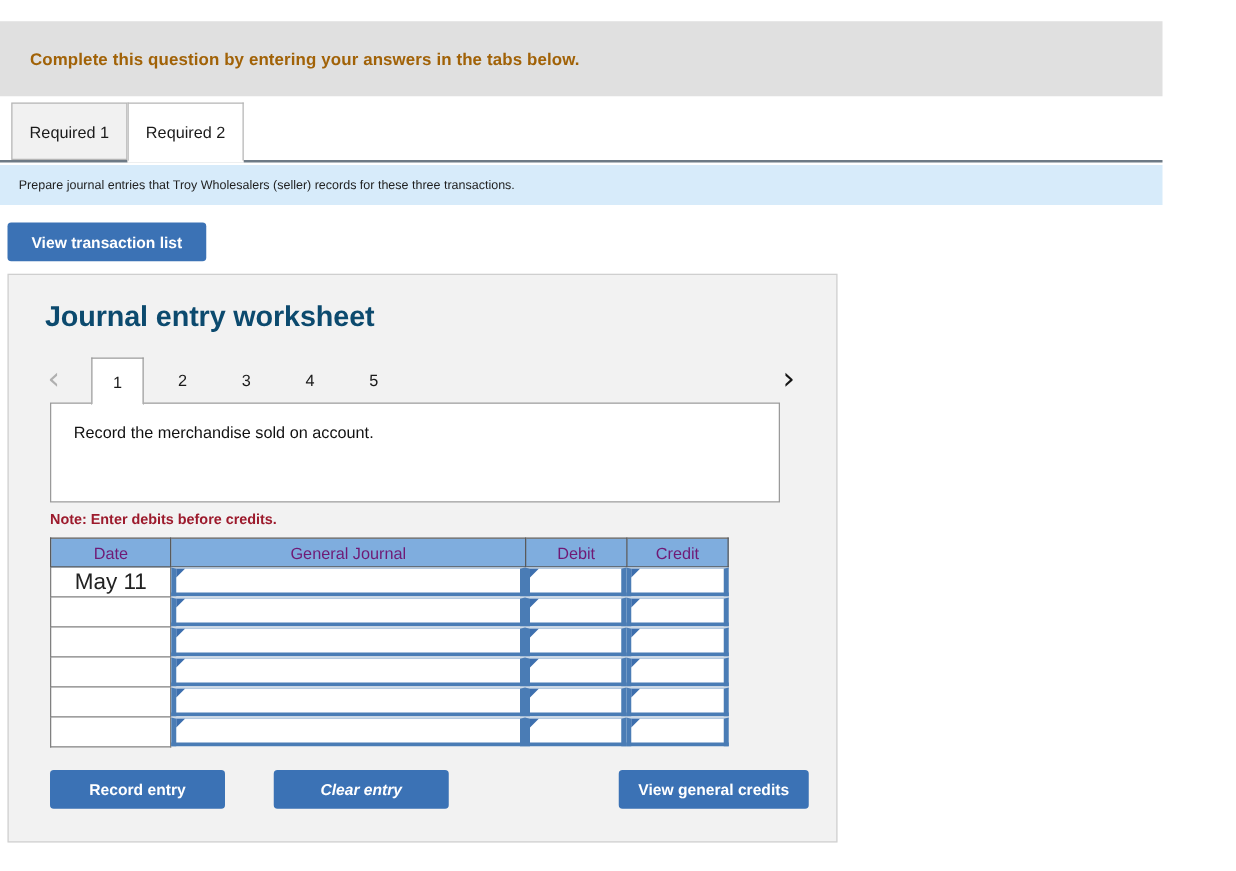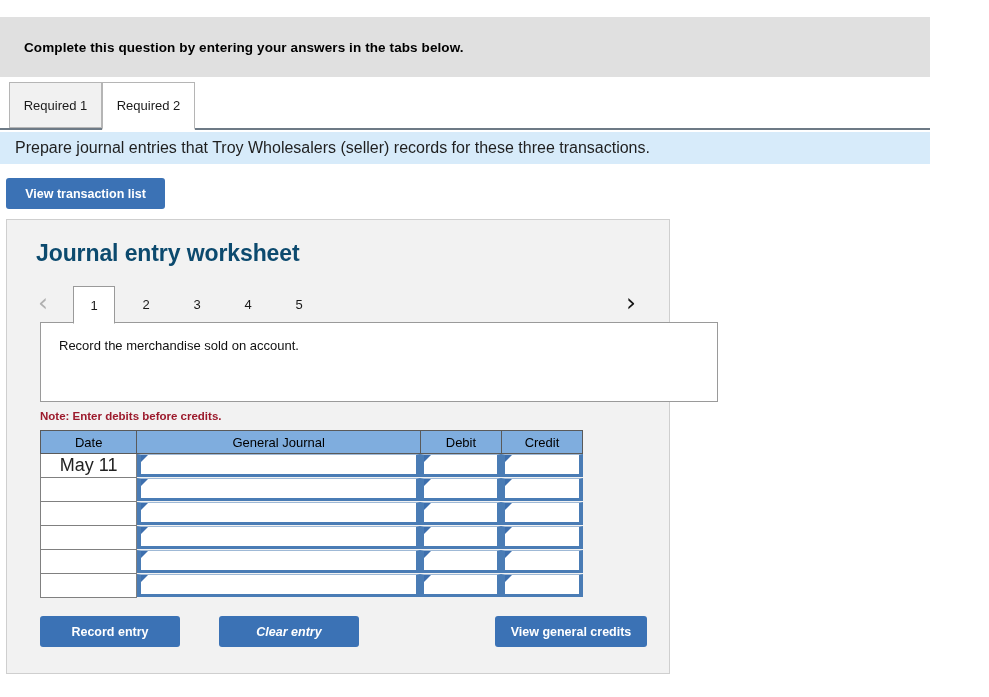--- a/index.html
+++ b/index.html
@@ -25,21 +25,21 @@
     width: 930px;
     height: 60px;
     background: #e0e0e0;
     box-sizing: border-box;
     display: flex;
     align-items: center;
   }
   .question-banner-text {
     font-size: 13.5px;
     font-weight: bold;
-    color: #000000;
+    color: #a16207;
     padding-left: 24px;
     letter-spacing: 0.1px;
   }
 
   
   .tabstrip {
     position: absolute;
     left: 0;
     top: 82px;
     width: 930px;
@@ -78,21 +78,21 @@
     top: 132px;
     width: 930px;
     height: 32px;
     background: #d7ebfa;
     display: flex;
     align-items: center;
     box-sizing: border-box;
   }
   .req-bar-text {
     padding-left: 15px;
-    font-size: 16px;
+    font-size: 10px;
     color: #1f1f1f;
   }
 
   
   .btn-blue {
     background: #3b72b5;
     color: #ffffff;
     font-family: "Liberation Sans", sans-serif;
     font-size: 12.5px;
     font-weight: bold;
@@ -177,21 +177,21 @@
   .entry-tab.et0 { left: 66px; }
   .entry-tab.et1 { left: 118px; }
   .entry-tab.et2 { left: 169px; }
   .entry-tab.et3 { left: 220px; }
   .entry-tab.et4 { left: 271px; }
 
   
   .entry-desc {
     position: relative;
     margin: -1px 0 0 33px;
-    width: 678px;
+    width: 584px;
     height: 80px;
     background: #ffffff;
     border: 1px solid #9a9a9a;
     box-sizing: border-box;
     z-index: 1;
   }
   .entry-desc-text {
     padding: 15px 0 0 18px;
     font-size: 13px;
     color: #111111;
@@ -209,21 +209,21 @@
     margin: 8px 0 0 33px;
     border-collapse: collapse;
     table-layout: fixed;
     width: 543px;
   }
   .journal-table th {
     background: #7fadde;
     border: 1px solid #5a5a5a;
     font-size: 13px;
     font-weight: normal;
-    color: #000000;
+    color: #701a75;
     height: 22px;
     padding: 0;
     text-align: center;
   }
   .col-date   { width: 88px; }
   .col-gj     { width: 259px; }
   .col-debit  { width: 74px; }
   .col-credit { width: 74px; }
 
   .journal-table td {

